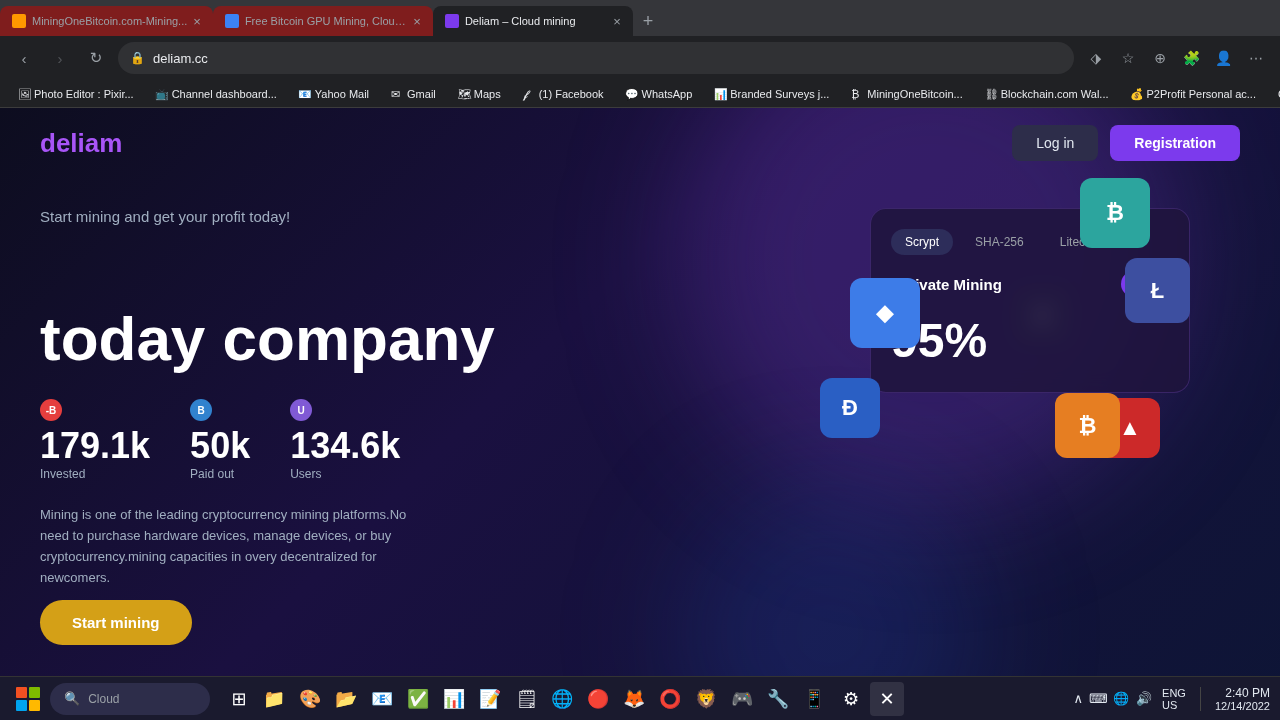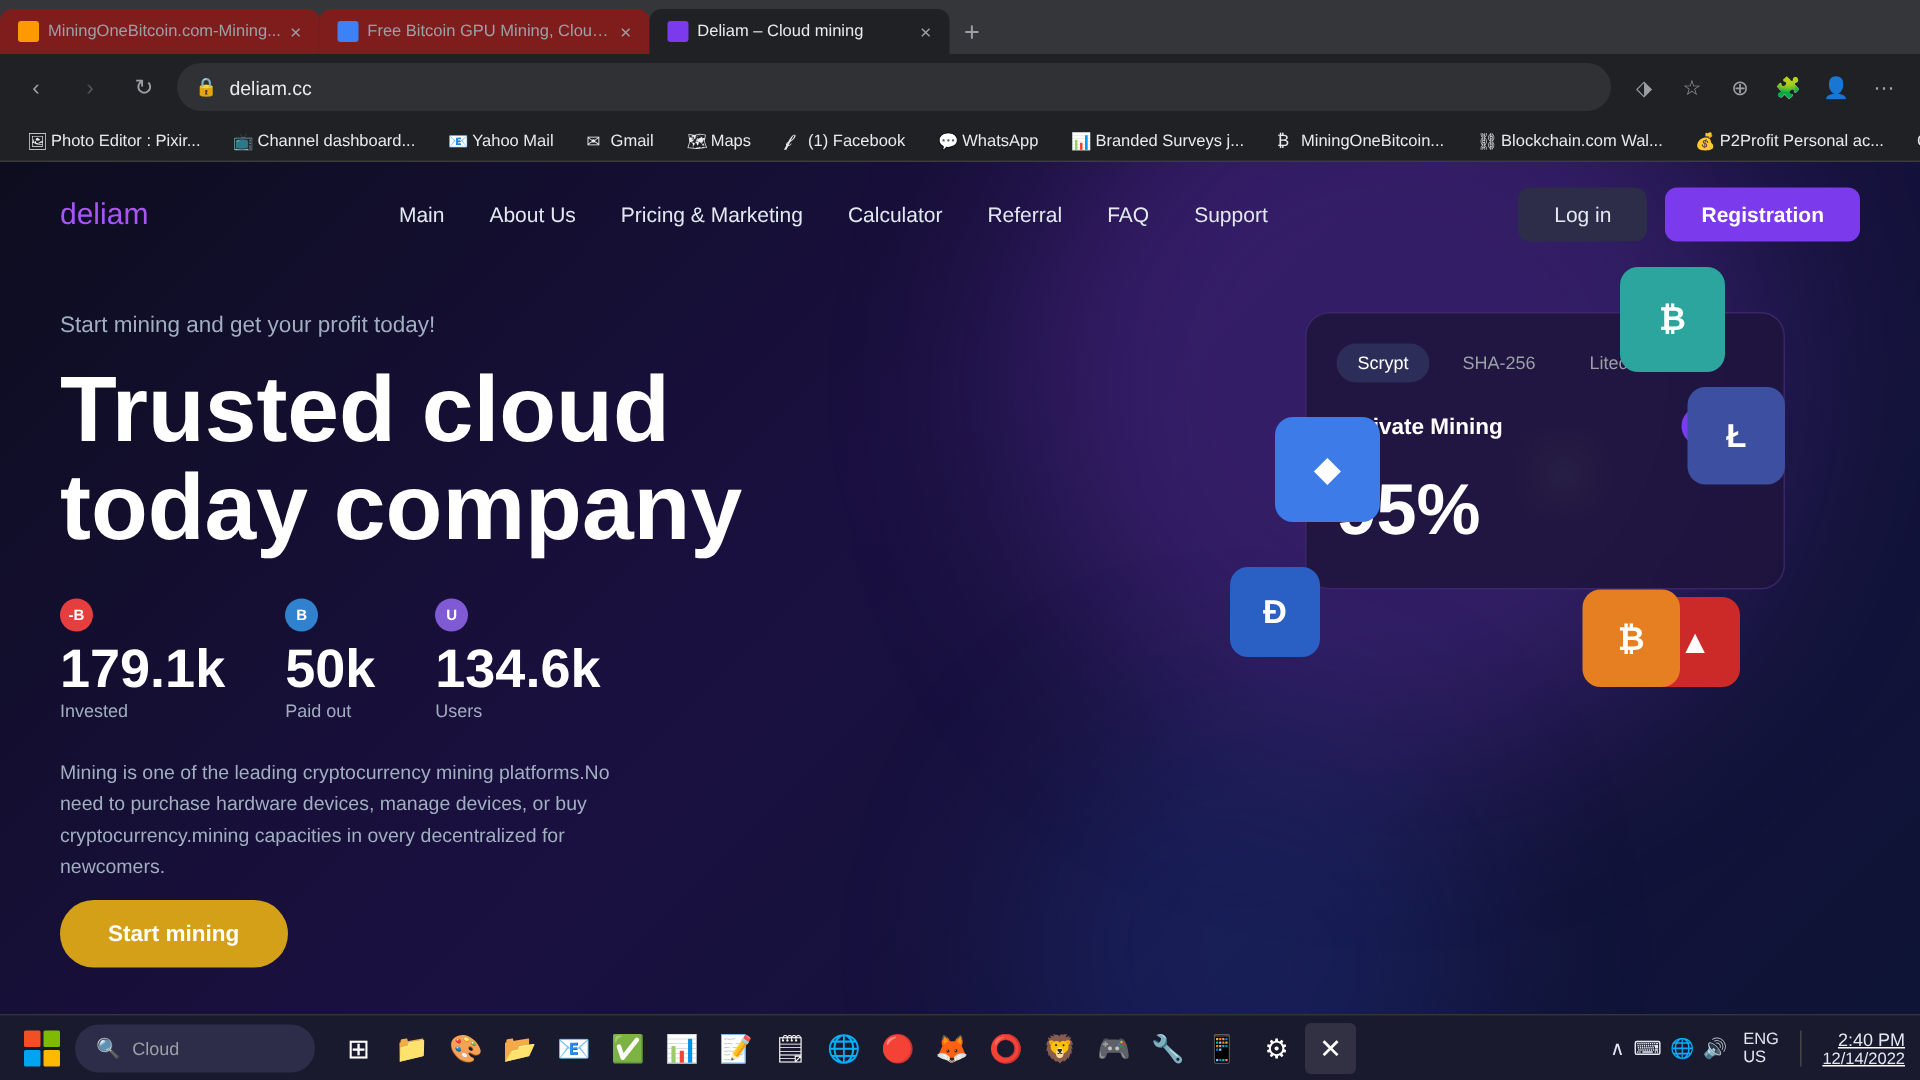--- a/index.html
+++ b/index.html
@@ -26,21 +26,21 @@
 
     .bookmarks-bar { display: flex; align-items: center; padding: 2px 10px; background: #202124; border-bottom: 1px solid #3c3c3c; height: 28px; gap: 6px; overflow: hidden; }
     .bookmark-item { display: flex; align-items: center; gap: 4px; padding: 2px 8px; border-radius: 4px; cursor: pointer; white-space: nowrap; font-size: 11px; color: #e8eaed; }
     .bookmark-favicon { width: 12px; height: 12px; }
 
     
     .website { width: 100%; height: calc(720px - 36px - 44px - 28px - 32px);  position: relative; overflow: hidden; background: linear-gradient(135deg, #0d0d1f 0%, #1a1040 40%, #0d1535 100%); }
 
     
     .site-nav { display: flex; align-items: center; justify-content: space-between; padding: 0 40px; height: 70px; position: relative; z-index: 10; }
-    .logo { font-size: 20px; font-weight: 400; color: #a855f7; }
+    .logo { font-size: 26px; font-weight: 700; color: #a855f7; }
     .nav-links { display: flex; gap: 30px; align-items: center; }
     .nav-link { color: #e2e8f0; font-size: 14px; cursor: pointer; text-decoration: none; }
     .nav-actions { display: flex; gap: 12px; align-items: center; }
     .btn-login { background: #2d2d4a; color: #e2e8f0; border: none; padding: 10px 24px; border-radius: 8px; font-size: 14px; cursor: pointer; }
     .btn-register { background: #7c3aed; color: #fff; border: none; padding: 10px 24px; border-radius: 8px; font-size: 14px; cursor: pointer; font-weight: 600; }
 
     
     .hero { padding: 30px 40px 0; position: relative; z-index: 5; }
     .hero-tagline { color: #a0aec0; font-size: 15px; margin-bottom: 16px; }
     .hero-title { font-size: 62px; font-weight: 900; line-height: 1.05; color: #fff; max-width: 560px; margin-bottom: 28px; }
@@ -102,21 +102,21 @@
     .win-logo-cell.blue { background: #00a4ef; }
     .win-logo-cell.yellow { background: #ffb900; }
     .taskbar-search { display: flex; align-items: center; background: #2d2d4a; border-radius: 20px; padding: 4px 14px; gap: 8px; height: 32px; cursor: pointer; min-width: 160px; }
     .taskbar-search-icon { color: #9aa0a6; font-size: 13px; }
     .taskbar-search-text { font-size: 12px; color: #9aa0a6; }
     .taskbar-apps { display: flex; gap: 2px; margin-left: 8px; }
     .taskbar-app { width: 34px; height: 34px; display: flex; align-items: center; justify-content: center; border-radius: 4px; cursor: pointer; font-size: 18px; }
     .taskbar-right { margin-left: auto; display: flex; align-items: center; gap: 10px; }
     .taskbar-tray { display: flex; align-items: center; gap: 6px; }
     .tray-icon { font-size: 13px; color: #e2e8f0; cursor: pointer; }
-    .clock-area { text-align: right; cursor: pointer; text-decoration: underline; }
+    .clock-area { text-align: right; cursor: pointer; }
     .clock-time { font-size: 12px; color: #e2e8f0; }
     .clock-date { font-size: 11px; color: #e2e8f0; }
     .lang-indicator { font-size: 11px; color: #e2e8f0; }
 
     .taskbar-divider { width: 1px; height: 24px; background: #444; margin: 0 4px; }
 
     .browser-container { height: calc(720px - 44px); overflow: hidden; }
     .full-height-web { height: 100%; }
   </style>
 </head>
@@ -215,39 +215,30 @@
 
     </div>
   </div>
 
   <div class="website full-height-web">
     <div class="glow-orb purple"></div>
     <div class="glow-orb blue"></div>
 
     <nav class="site-nav">
       <div class="logo">deliam</div>
-      <div class="nav-links">
-        <a class="nav-link">Main</a>
-        <a class="nav-link">About Us</a>
-        <a class="nav-link">Pricing &amp; Marketing</a>
-        <a class="nav-link">Calculator</a>
-        <a class="nav-link">Referral</a>
-        <a class="nav-link">FAQ</a>
-        <a class="nav-link">Support</a>
-      </div>
       <div class="nav-actions">
         <button class="btn-login">Log in</button>
         <button class="btn-register">Registration</button>
       </div>
     </nav>
 
     <div class="hero">
       <p class="hero-tagline">Start mining and get your profit today!</p>
       <h1 class="hero-title">
-        <span>Trusted cloud</span><br>
+        <br>
         <span>today company</span>
       </h1>
 
       <div class="stats-row">
         <div class="stat-item">
           <div class="stat-icon-row">
             <div class="stat-icon red">-B</div>
           </div>
           <span class="stat-value">179.1k</span>
           <span class="stat-label">Invested</span>

